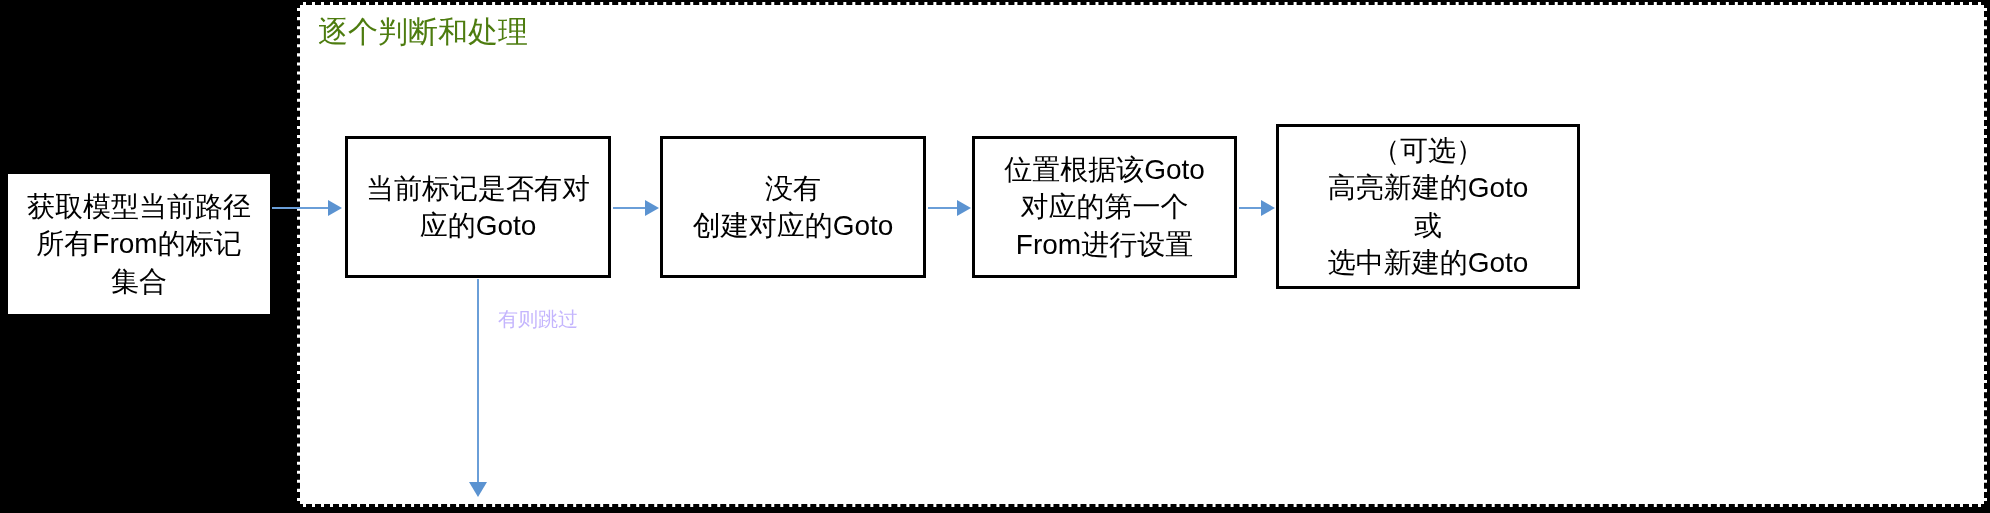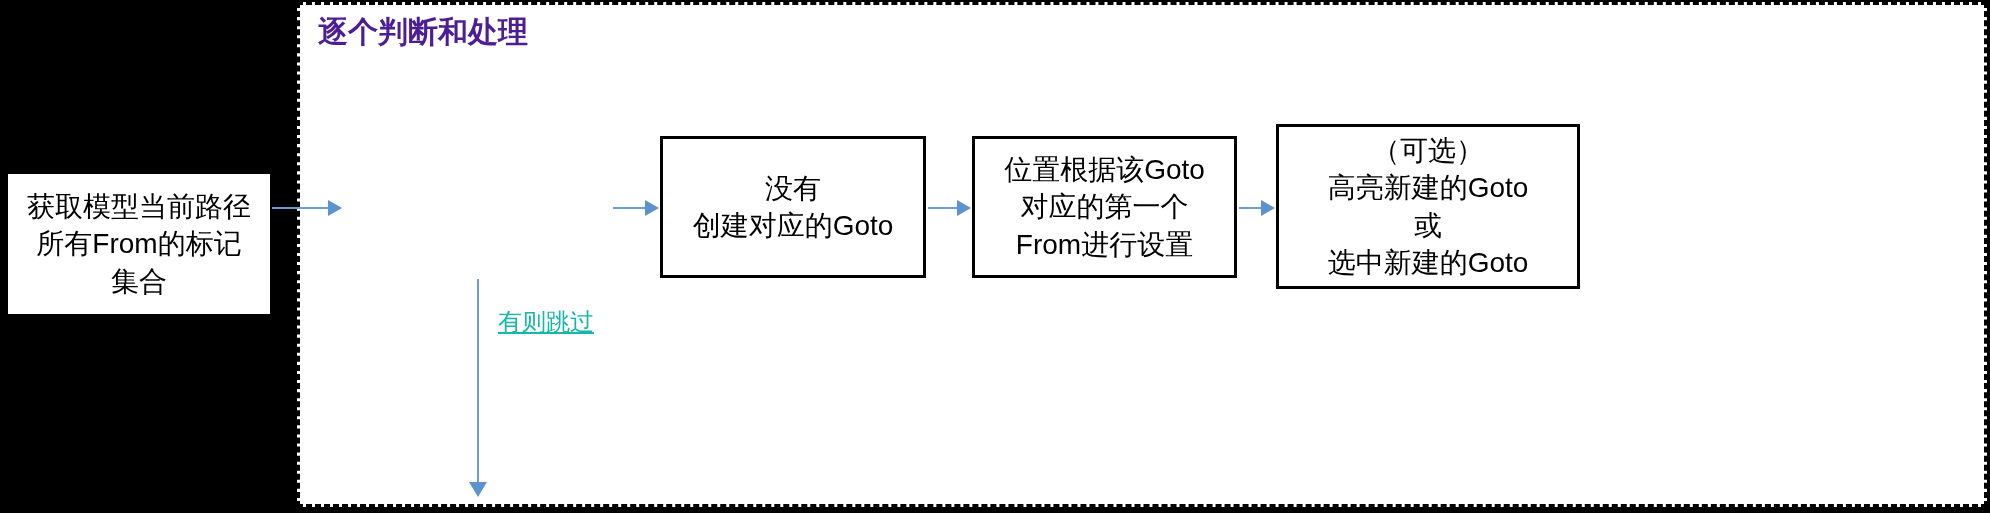--- a/index.html
+++ b/index.html
@@ -34,24 +34,23 @@
     background: #ffffff;
     border: 3px dashed #000000;
     box-sizing: border-box;
   }
 
   .group-title {
     position: absolute;
     left: 18px;
     top: 8px;
     font-size: 30px;
-    color: #4c1d95;
+    color: #4d7c0f;
     line-height: 1.25;
     white-space: nowrap;
-    font-weight: bold;
   }
 
   
   .box {
     position: absolute;
     box-sizing: border-box;
     background: #ffffff;
     border: 3px solid #000000;
     display: flex;
     align-items: center;
@@ -112,42 +111,45 @@
   #c3-head  { left: 957px; top: 200px; }
   
   #c4-line  { left: 1239px; top: 207px; width: 22px; }
   #c4-head  { left: 1261px; top: 200px; }
   
   #c5-line  { left: 477px; top: 279px; height: 203px; }
   #c5-head  { left: 469px; top: 482px; }
 
   .edge-label {
     position: absolute;
-    font-size: 24px;
-    color: #14b8a6;
+    font-size: 20px;
+    color: #c4b5fd;
     white-space: nowrap;
-    text-decoration: underline;
   }
   #label-skip { left: 498px; top: 306px; }
 </style>
 </head>
 <body>
 
 <div id="stage">
 
   <div class="box" id="box-start">
     <span class="txt">获取模型当前路径
 所有From的标记
 集合</span>
   </div>
 
   <div class="group-container">
     <div class="group-title">逐个判断和处理</div>
   </div>
 
+  <div class="box" id="box-check">
+    <span class="txt">当前标记是否有对
+应的Goto</span>
+  </div>
 
   <div class="box" id="box-setpos">
     <span class="txt">位置根据该Goto
 对应的第一个
 From进行设置</span>
   </div>
 
   <div class="box" id="box-create">
     <span class="txt">没有
 创建对应的Goto</span>

